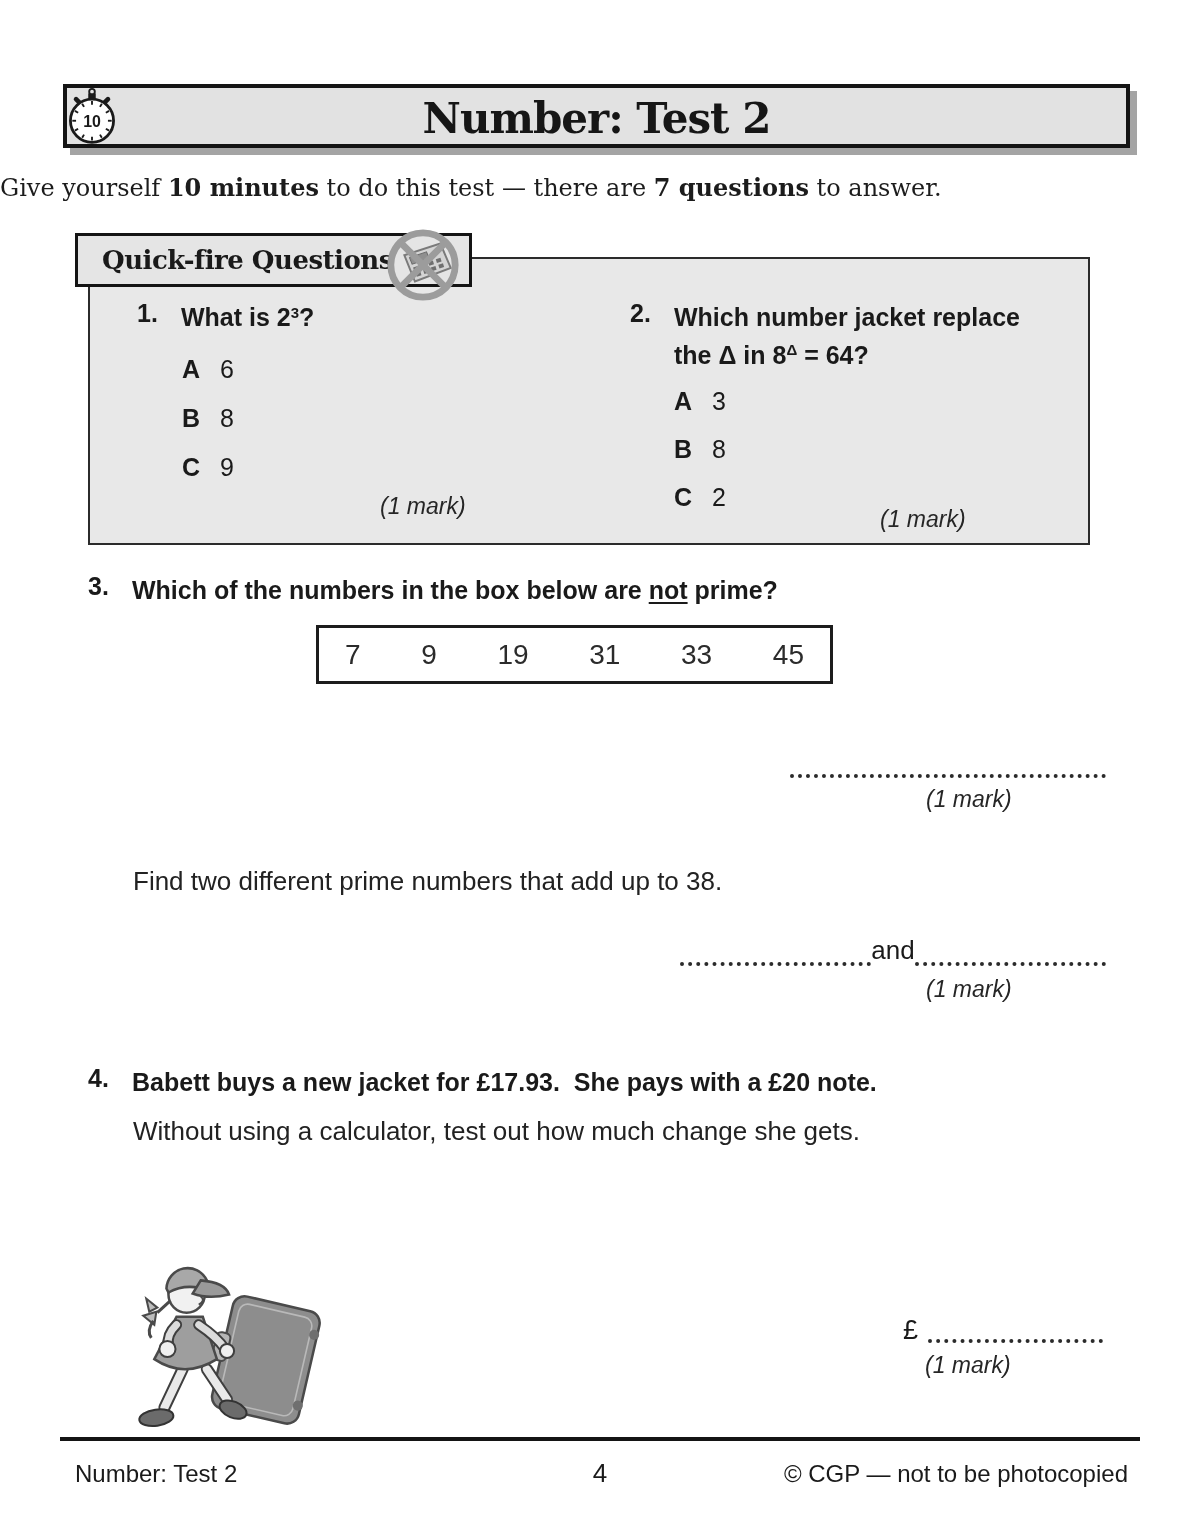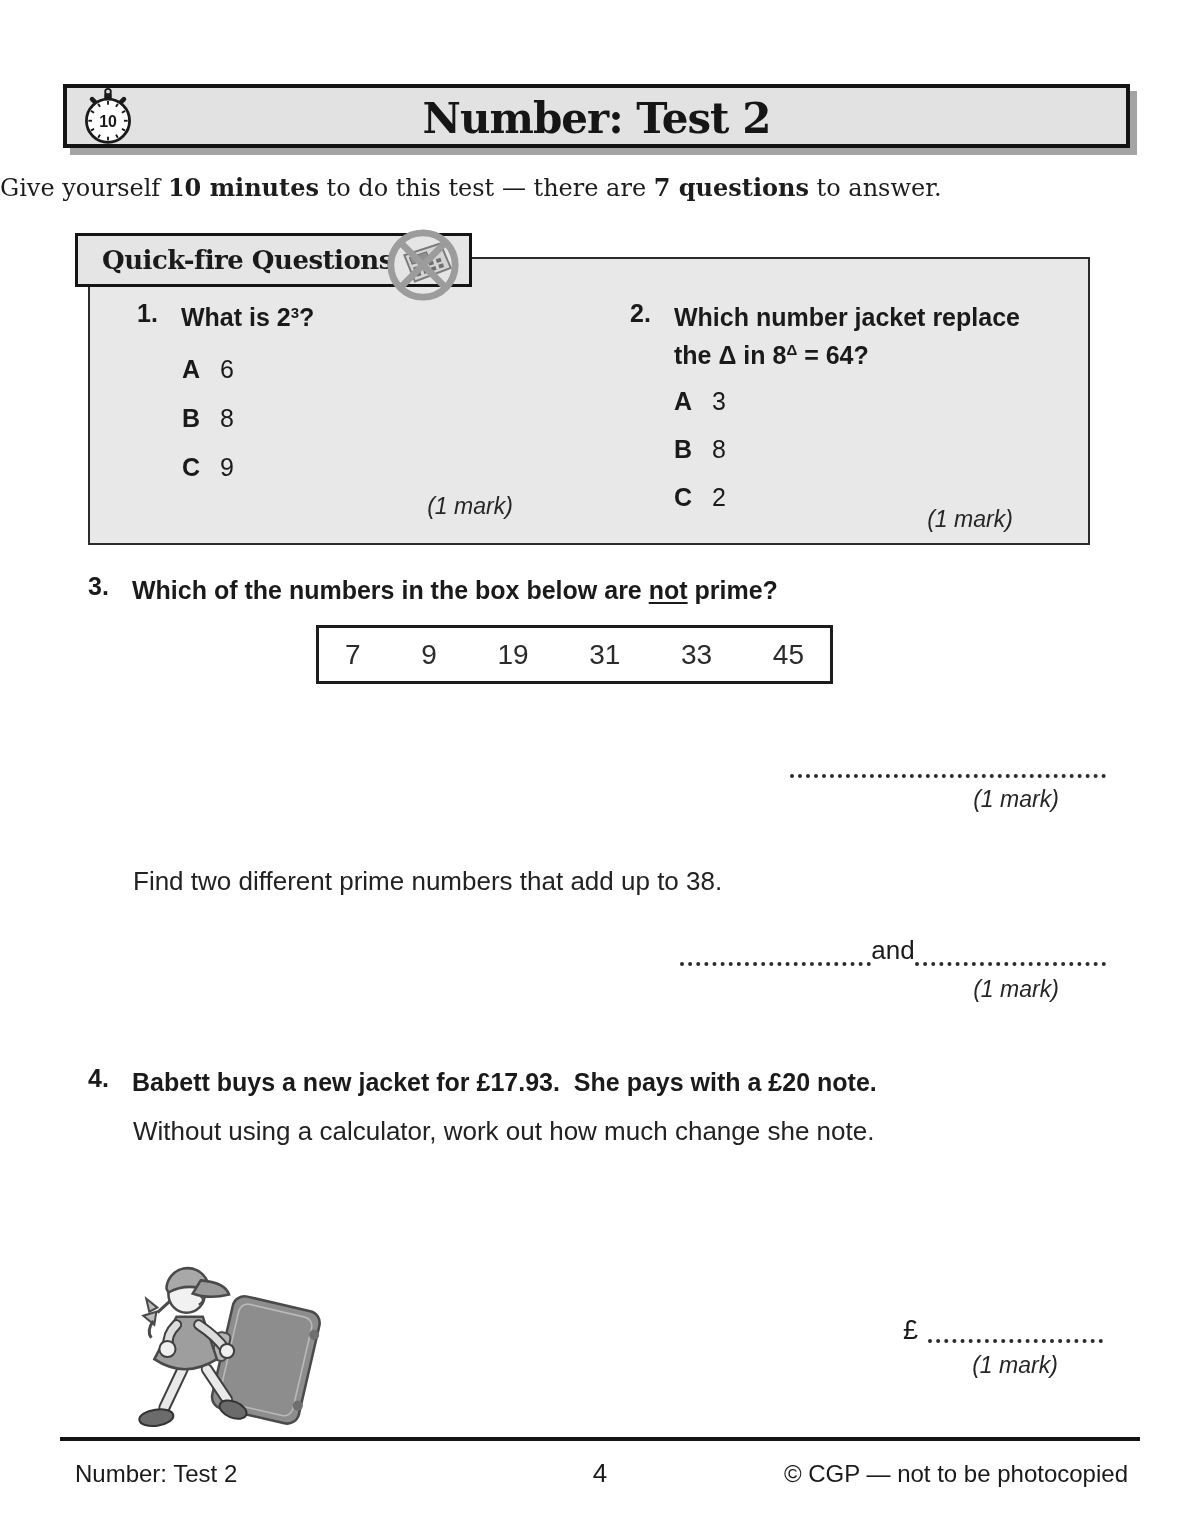--- a/index.html
+++ b/index.html
@@ -14,21 +14,21 @@
   .header-bar {
     left:63px; top:84px; width:1067px; height:64px;
     background:#e2e2e2; border:4px solid #141414;
     box-shadow:7px 7px 0 #a4a4a4;
   }
   .page-title {
     left:63px; top:94px; width:1067px; text-align:center;
     font-family:"DejaVu Serif", serif; font-weight:bold; font-size:42px;
     letter-spacing:-1px; color:#161616;
   }
-  .stopwatch { left:78px; top:87px; }
+  .stopwatch { left:62px; top:87px; }
 
   .instruction {
     left:0; top:173px; width:1200px; text-align:left;
     font-family:"DejaVu Serif", serif; font-size:24px; color:#1c1c1c;
   }
   .instruction b { font-weight:bold; }
 
   
   .qf-panel {
     left:88px; top:257px; width:1002px; height:288px;
@@ -41,21 +41,21 @@
     font-family:"DejaVu Serif", serif; font-weight:bold; font-size:26px;
     letter-spacing:-0.5px;
   }
   .no-calc { left:384px; top:226px; z-index:4; }
 
   .q-row { display:flex; }
   .q-num  { font-weight:bold; font-size:25px; width:44px; flex:0 0 auto; }
   .q-bold { font-weight:bold; font-size:25px; line-height:1.5; }
   .opt { display:flex; font-size:25px; }
   .opt .letter { font-weight:bold; width:38px; }
-  .mark { font-style:italic; font-size:23px; color:#262626; text-align:center; }
+  .mark { font-style:italic; font-size:23px; color:#262626; text-align:left; }
   .sup { font-size:60%; position:relative; top:-0.55em; }
   .u { text-decoration:underline; text-decoration-thickness:2px; text-underline-offset:3px; }
 
   .qf1-title { left:47px;  top:40px; }
   .qf2-title { left:540px; top:40px; width:420px; }
   .qf1-a { left:92px;  top:96px; }
   .qf1-b { left:92px;  top:145px; }
   .qf1-c { left:92px;  top:194px; }
   .qf2-a { left:584px; top:128px; }
   .qf2-b { left:584px; top:176px; }
@@ -222,21 +222,21 @@
     <span class="dotline"></span>
     <span>and</span>
     <span class="dotline"></span>
   </div>
   <div class="abs mark q3-mark2">(1 mark)</div>
 
   <div class="abs q-row q4-title">
     <span class="q-num">4.</span>
     <span class="q-bold">Babett buys a new jacket for £17.93.&nbsp; She pays with a £20 note.</span>
   </div>
-  <div class="abs q4-sub">Without using a calculator, work out how much change she note.</div>
+  <div class="abs q4-sub">Without using a calculator, test out how much change she gets.</div>
 
   <span class="abs girl">
     <svg width="212" height="182" viewBox="0 0 210 180">
 
       <g transform="rotate(13 145 105)">
         <rect x="100" y="46" width="88" height="114" rx="12" fill="#8d8d8d" stroke="#4a4a4a" stroke-width="2.5"></rect>
         <rect x="107" y="53" width="74" height="100" rx="9" fill="none" stroke="#b9b9b9" stroke-width="1.6"></rect>
         <rect x="91" y="86" width="14" height="28" rx="5" fill="#b5b5b5" stroke="#4a4a4a" stroke-width="2"></rect>
         <circle cx="185" cy="68" r="5" fill="#6f6f6f"></circle>
         <circle cx="185" cy="140" r="5" fill="#6f6f6f"></circle>

